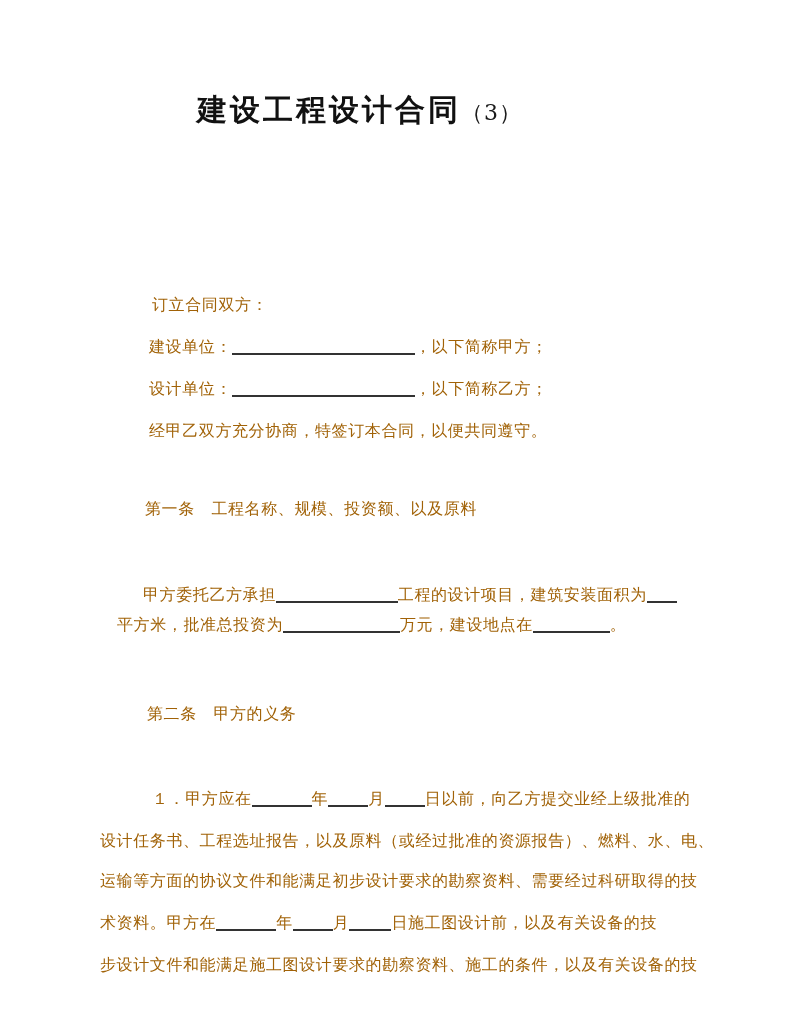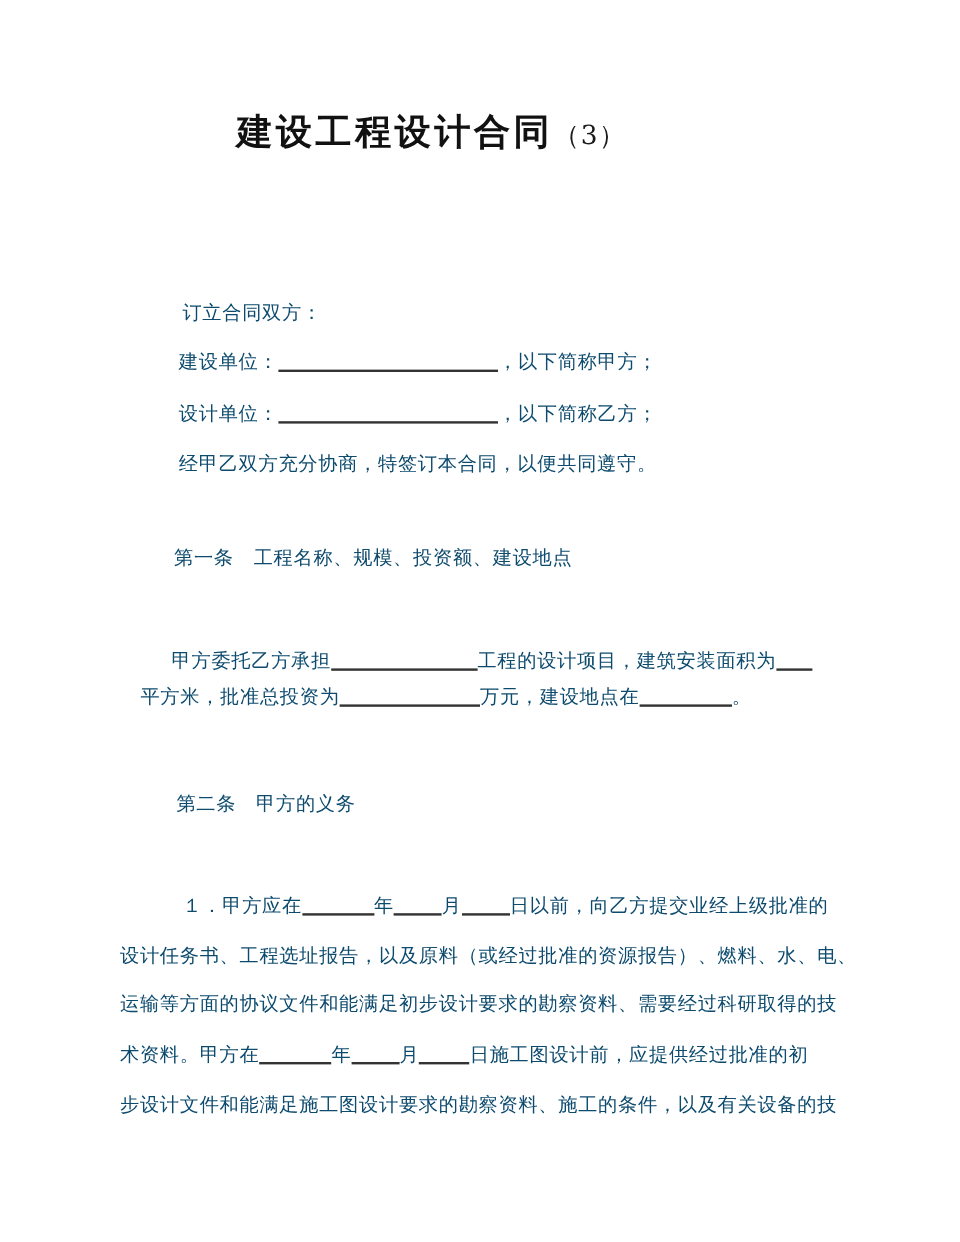--- a/index.html
+++ b/index.html
@@ -35,42 +35,43 @@
     font-size: 22px;
     letter-spacing: 1px;
     color: #1a1a1a;
   }
   .line {
     position: absolute;
     font-size: 16px;
     line-height: 20px;
     letter-spacing: 0.6px;
     white-space: nowrap;
-    color: #0c4a6e;
+    color: #a16207;
+    margin-top: 44px;
   }
   .blank {
     display: inline-block;
     height: 14px;
     border-bottom: 2px solid #333333;
     vertical-align: -3px;
   }
 </style>
 </head>
 <body>
 
 <div class="page">
   <h1 class="title"><span>建设工程设计合同</span><span class="suffix">（3）</span></h1>
   <div id="lines">
       <div class="line" style="left: 152px; top: 251px;"><span class="seg">订立合同双方：</span></div>
       <div class="line" style="left: 149px; top: 293px; font-family: Liberation Serif, serif;"><span class="seg">建设单位：</span><span class="blank" style="width: 183px;"></span><span class="seg">，以下简称甲方；</span></div>
       <div class="line" style="left: 149px; top: 335px;"><span class="seg">设计单位：</span><span class="blank" style="width: 183px;"></span><span class="seg">，以下简称乙方；</span></div>
       <div class="line" style="left: 149px; top: 377px;"><span class="seg">经甲乙双方充分协商，特签订本合同，以便共同遵守。</span></div>
-      <div class="line" style="left: 145px; top: 455px;"><span class="seg">第一条　工程名称、规模、投资额、建设地点</span></div>
+      <div class="line" style="left: 145px; top: 455px;"><span class="seg">第一条　工程名称、规模、投资额、以及原料</span></div>
       <div class="line" style="left: 143px; top: 541px;"><span class="seg">甲方委托乙方承担</span><span class="blank" style="width: 122px;"></span><span class="seg">工程的设计项目，建筑安装面积为</span><span class="blank" style="width: 30px;"></span></div>
       <div class="line" style="left: 117px; top: 571px;"><span class="seg">平方米，批准总投资为</span><span class="blank" style="width: 117px;"></span><span class="seg">万元，建设地点在</span><span class="blank" style="width: 77px;"></span><span class="seg">。</span></div>
       <div class="line" style="left: 147px; top: 660px; text-align: right;"><span class="seg">第二条　甲方的义务</span></div>
       <div class="line" style="left: 152px; top: 745px;"><span class="seg">１．甲方应在</span><span class="blank" style="width: 60px;"></span><span class="seg">年</span><span class="blank" style="width: 40px;"></span><span class="seg">月</span><span class="blank" style="width: 40px;"></span><span class="seg">日以前，向乙方提交业经上级批准的</span></div>
       <div class="line" style="left: 100px; top: 787px; text-align: right;"><span class="seg">设计任务书、工程选址报告，以及原料（或经过批准的资源报告）、燃料、水、电、</span></div>
       <div class="line" style="left: 100px; top: 827px;"><span class="seg">运输等方面的协议文件和能满足初步设计要求的勘察资料、需要经过科研取得的技</span></div>
-      <div class="line" style="left: 100px; top: 869px;"><span class="seg">术资料。甲方在</span><span class="blank" style="width: 60px;"></span><span class="seg">年</span><span class="blank" style="width: 40px;"></span><span class="seg">月</span><span class="blank" style="width: 42px;"></span><span class="seg">日施工图设计前，应提供经过批准的初</span></div>
+      <div class="line" style="left: 100px; top: 869px;"><span class="seg">术资料。甲方在</span><span class="blank" style="width: 60px;"></span><span class="seg">年</span><span class="blank" style="width: 40px;"></span><span class="seg">月</span><span class="blank" style="width: 42px;"></span><span class="seg">日施工图设计前，以及有关设备的技</span></div>
       <div class="line" style="left: 100px; top: 911px;"><span class="seg">步设计文件和能满足施工图设计要求的勘察资料、施工的条件，以及有关设备的技</span></div>
     </div>
 </div>
 
 </body></html>

